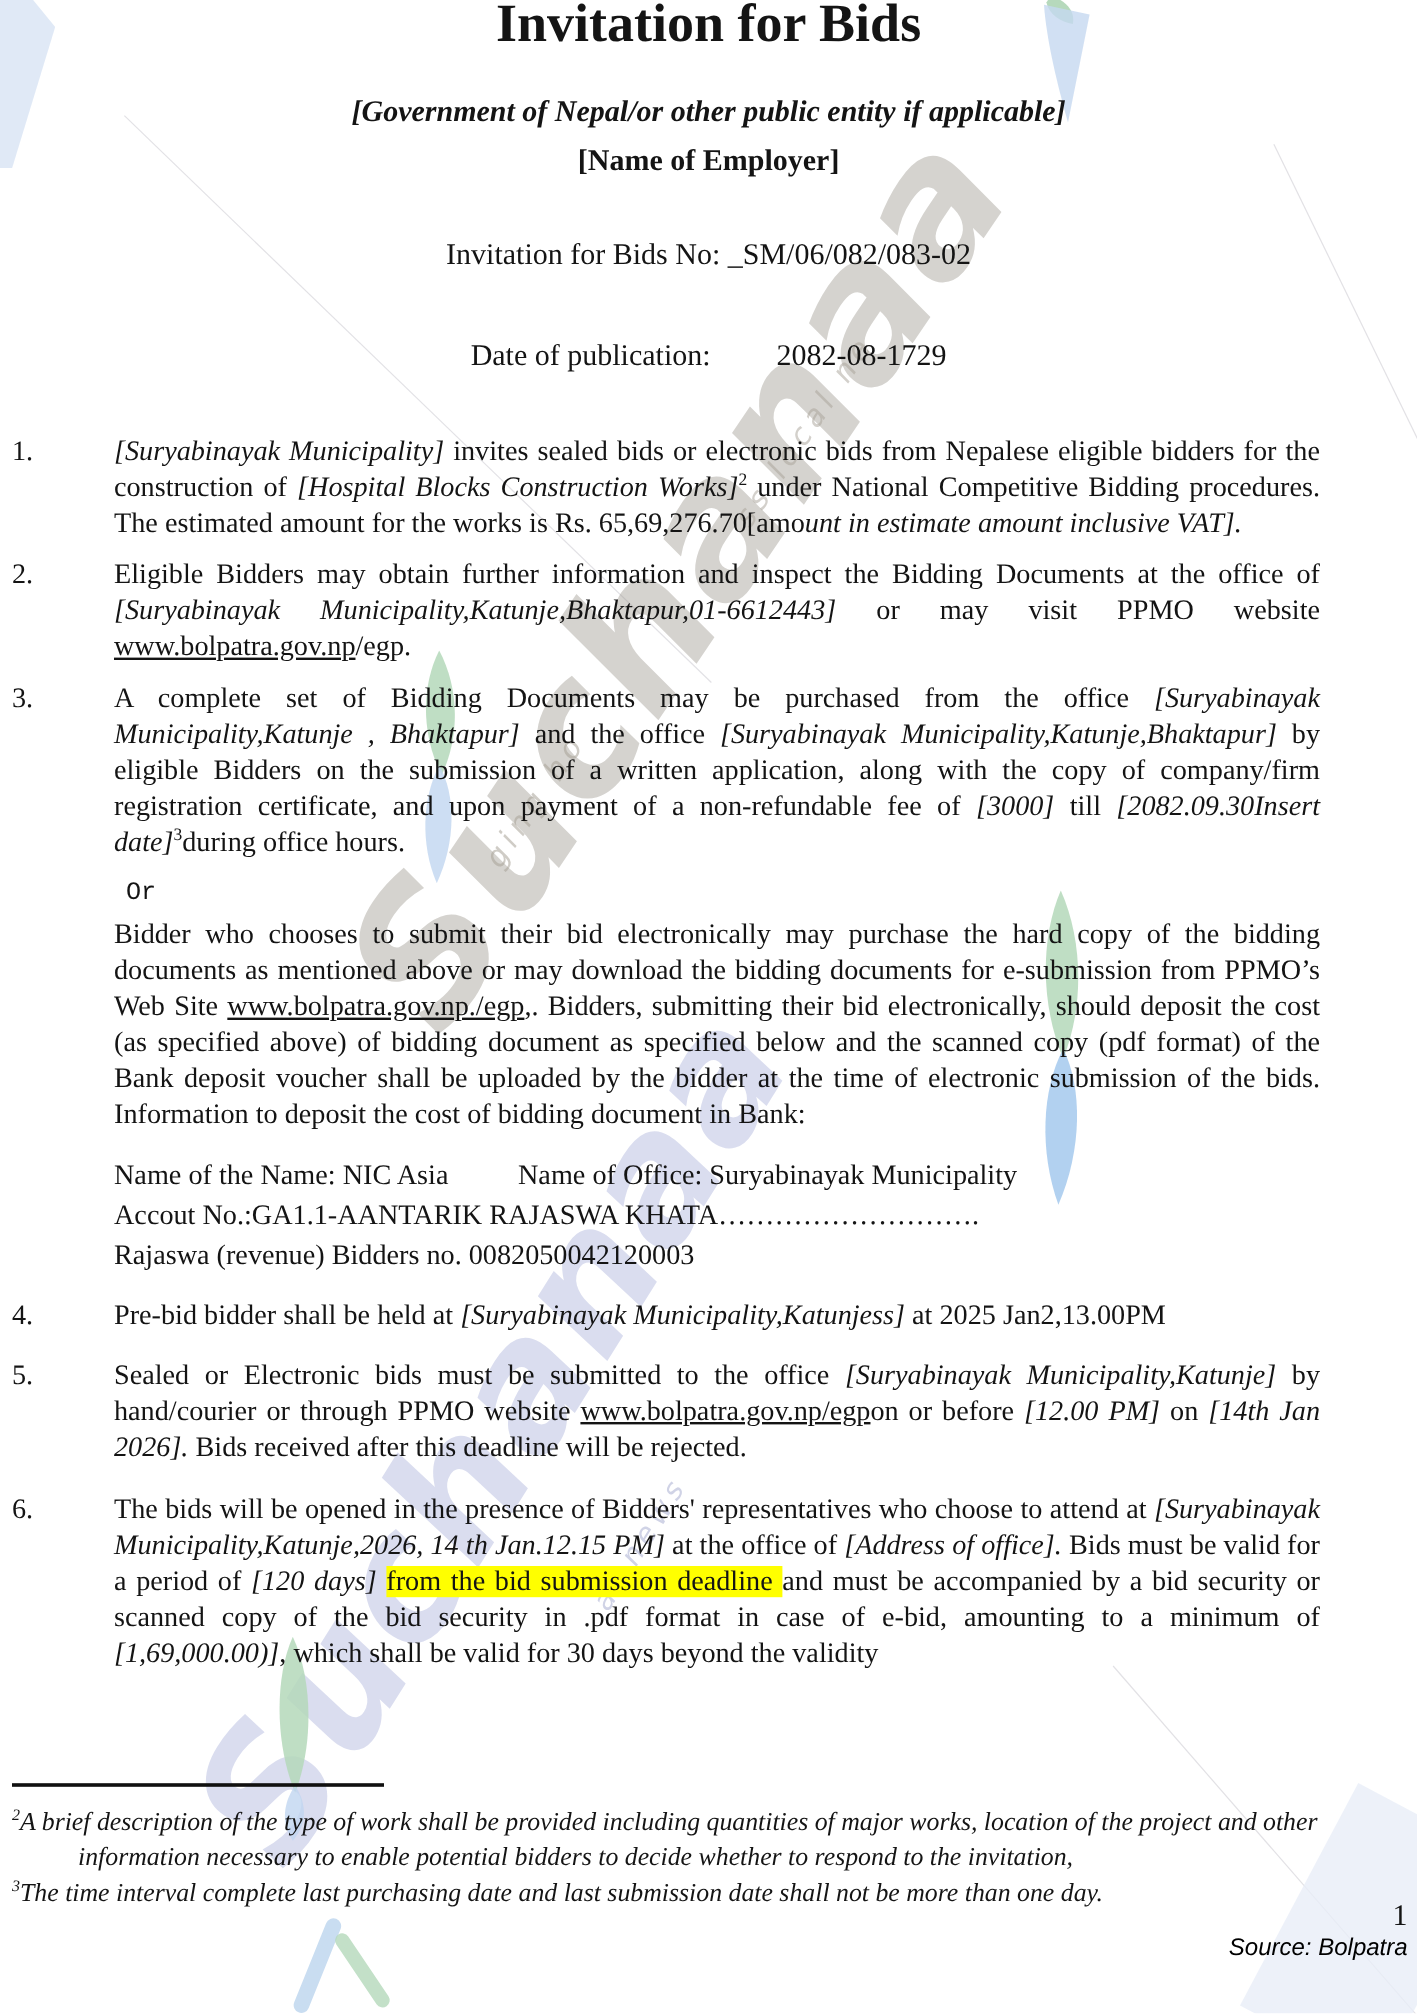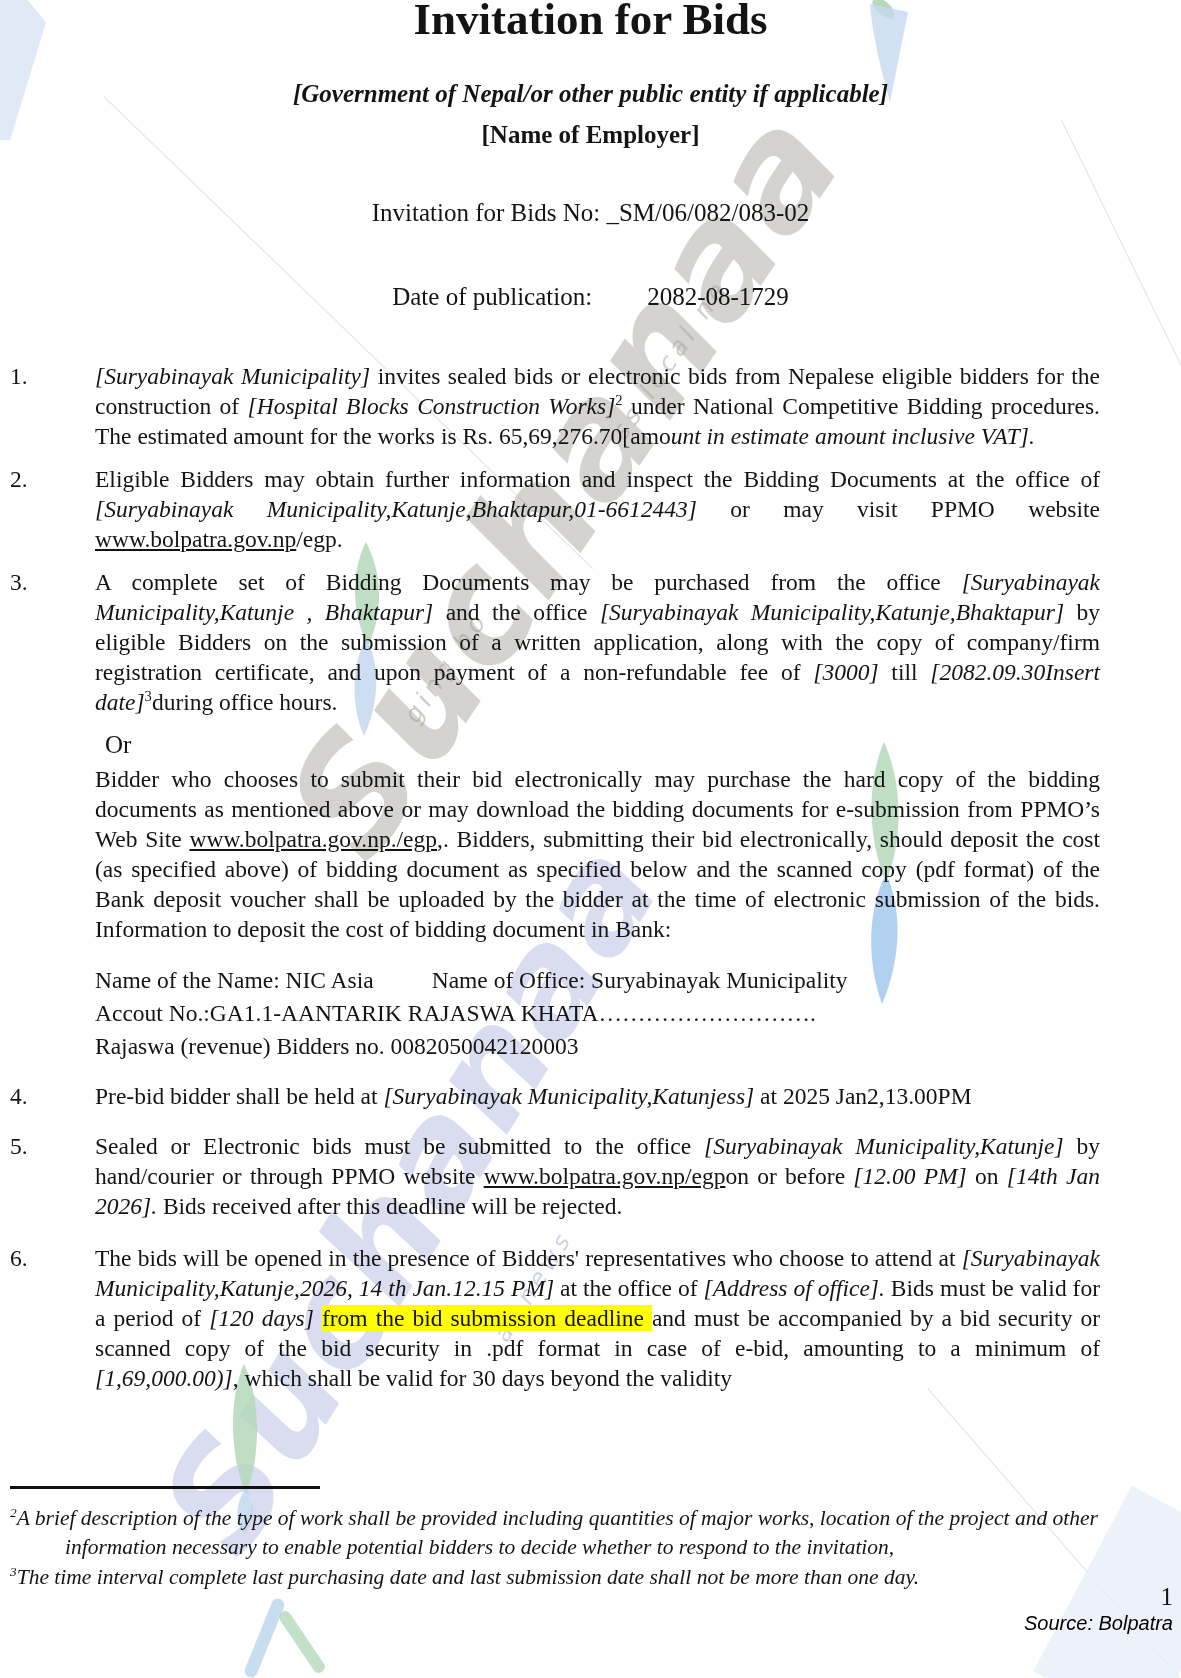--- a/index.html
+++ b/index.html
@@ -65,21 +65,21 @@
   .sub-employer{margin-top:13px;text-align:center;font-size:25px;font-weight:bold;}
   .bid-no{margin-top:50px;text-align:center;font-size:25px;}
   .pub-date{margin-top:56px;text-align:center;font-size:25px;}
   .gap{display:inline-block;width:55px;}
 
   
   .doc{margin-top:50px;padding-right:81px;}
   .item{display:flex;margin-bottom:13px;}
   .num{flex:0 0 95px;padding-left:10px;box-sizing:border-box;font-size:23.5px;line-height:30px;}
   .body-text{flex:1;text-align:justify;font-size:23.5px;line-height:30px;}
-  .or-line{margin:2px 0 4px 105px;font-size:25px;line-height:30px;}
+  .or-line{margin:2px 0 4px 105px;font-size:21px;line-height:30px;font-family:Liberation Mono, monospace;}
   .plain-par{margin:4px 0 10px 95px;text-align:justify;font-size:23.5px;line-height:30px;}
   .bank{margin:20px 0 18px 95px;font-size:23.5px;line-height:33px;}
   .tab{display:inline-block;width:58px;}
 
   .b{font-weight:normal;}
   .i{font-style:italic;}
   .u{text-decoration:underline;}
   .hl{background:#ffff00;}
   sup{font-size:0.62em;line-height:0;}
 

